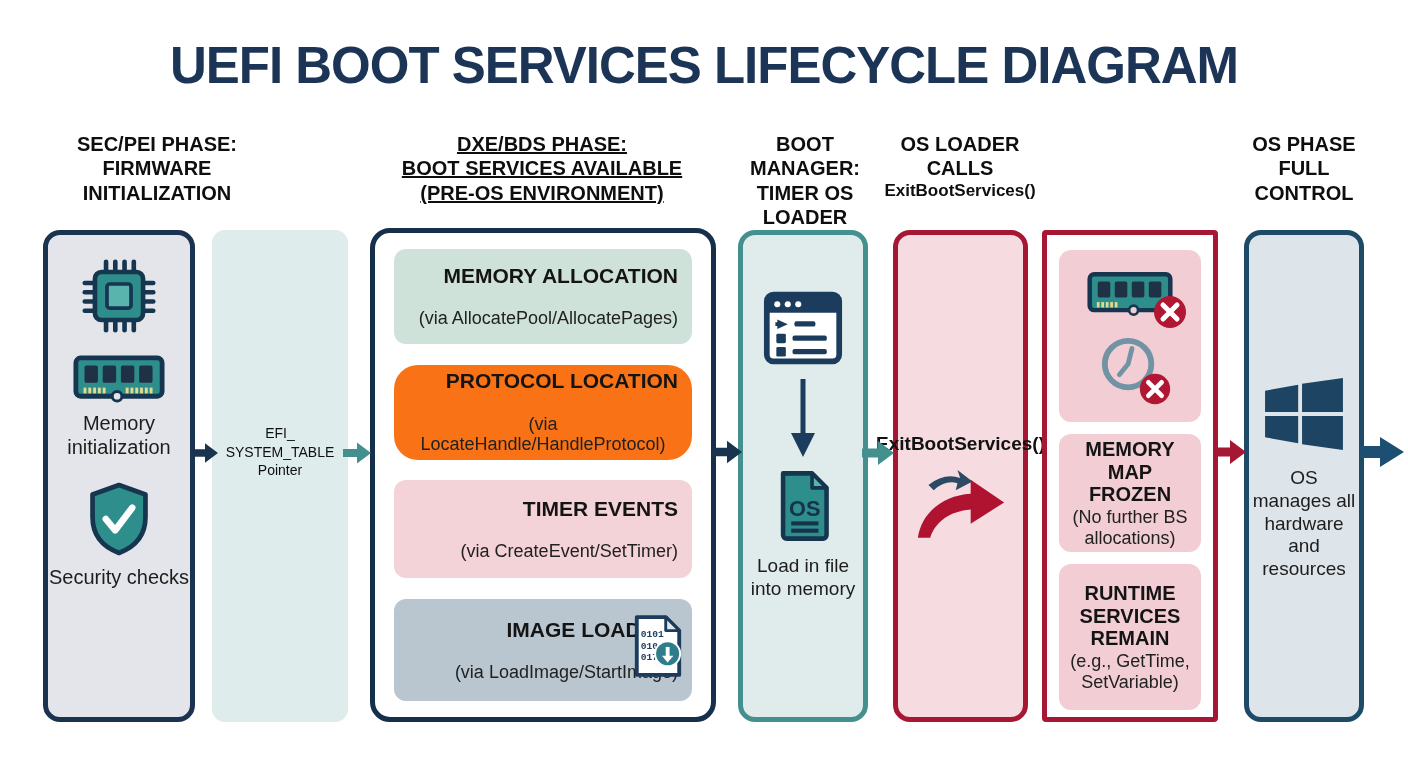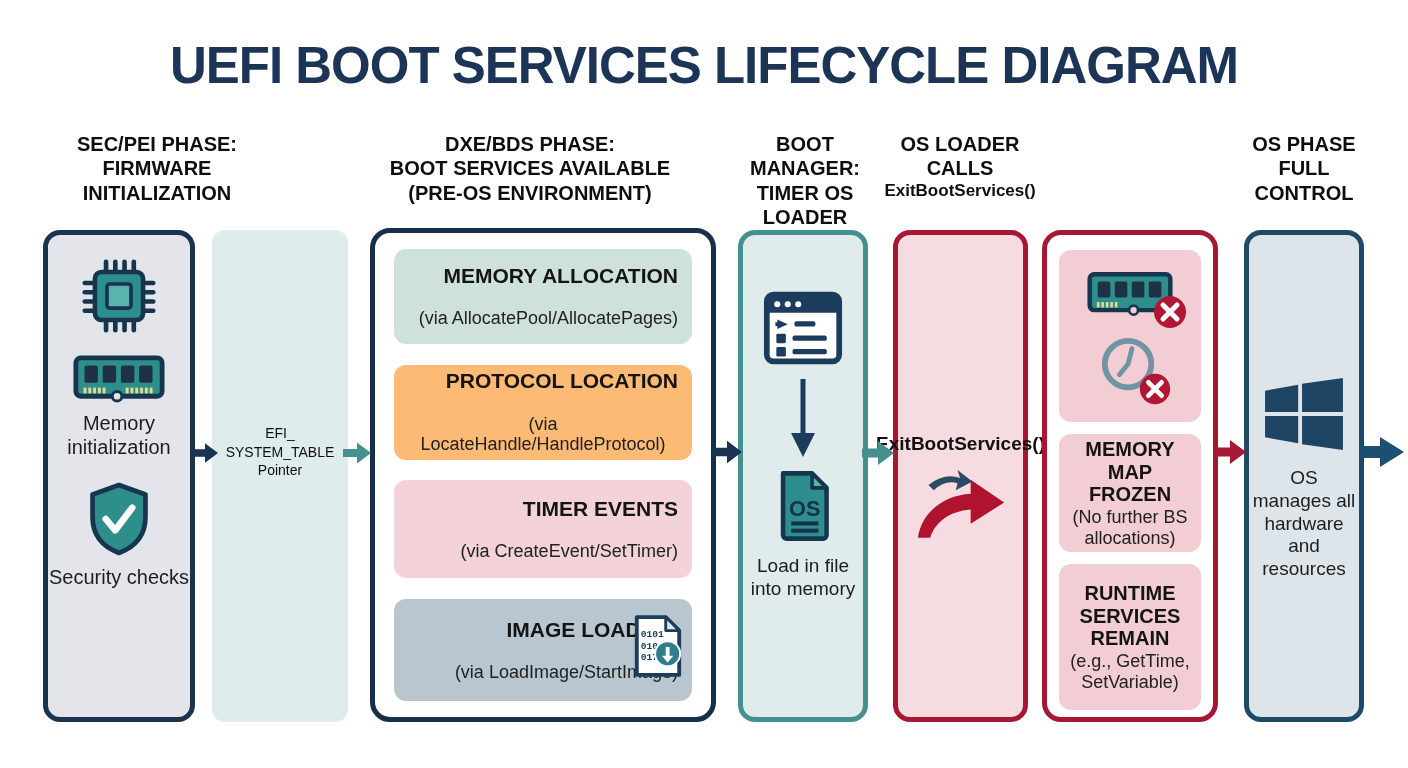--- a/index.html
+++ b/index.html
@@ -28,39 +28,39 @@
          padding-bottom:48px; }
   .efi div { font-weight:400; font-size:14px; color:#0f0f0f; line-height:1.35; text-align:center; }
 
   
   .dxe { left:370px; top:228px; width:346px; height:494px; background:#ffffff;
          border:5px solid #16304c; border-radius:20px;
          display:flex; flex-direction:column; justify-content:space-between; padding:16px 19px; }
   .dxe-box { border-radius:12px; display:flex; flex-direction:column; justify-content:center;
              align-items:flex-end; text-align:center; position:relative; padding:0 14px; }
   .bg-sage1 { background:#cfe2da; height:95px; }
-  .bg-sage2 { background:#fdba74; height:95px; }
+  .bg-sage2 { background:#f97316; height:95px;border-radius:24px; }
   .bg-pink  { background:#f4d3d8; height:98px; }
   .bg-grayblue { background:#b9c6d0; height:102px; }
   .box-title { font-weight:700; font-size:21px; color:#141414; line-height:1.15; }
   .box-sub { font-size:18px; color:#212121; margin-top:20px; line-height:1.15; }
   .dxe-file-icon { position:absolute; right:7px; top:14px; }
 
   
   .bm { left:738px; width:130px; background:#dfeceb; border:5px solid #43908e;
         display:flex; flex-direction:column; align-items:center; padding-top:54px; }
   .bm-caption { font-size:19px; color:#1d1d1d; text-align:center; line-height:1.2; margin-top:10px; }
 
   
   .osl { left:893px; width:135px; background:#f6dce1; border:5px solid #a51732;
          display:flex; flex-direction:column; justify-content:center; align-items:center; padding-top:24px; }
   .call-label { font-weight:700; font-size:19px; color:#111111; }
 
   
-  .after { left:1042px; width:176px; background:#ffffff; border:5px solid #a51732; border-radius:19px; }
+  .after { left:1042px; width:176px; background:#ffffff; border:5px solid #a51732; border-radius:4px; }
   .after-box { position:absolute; left:12px; right:12px; background:#f2ced4; border-radius:12px; }
   .after-icons { top:15px; height:172px; display:flex; flex-direction:column; align-items:center;
                  justify-content:center; gap:14px; }
   .after-b2 { top:199px; height:118px; display:flex; flex-direction:column; justify-content:center;
               align-items:center; text-align:center; padding:0 8px; }
   .after-b3 { top:329px; height:146px; display:flex; flex-direction:column; justify-content:center;
               align-items:center; text-align:center; padding:0 8px; }
   .after-title { font-weight:700; font-size:20px; color:#141414; line-height:1.12; }
   .after-sub { font-size:18px; color:#212121; line-height:1.12; margin-top:2px; }
 
@@ -80,21 +80,21 @@
 
 <div class="canvas">
 
   <div class="title">UEFI BOOT SERVICES LIFECYCLE DIAGRAM</div>
 
   <div class="col-header" style="left:17px;width:280px;">
     <div>SEC/PEI PHASE:</div>
     <div>FIRMWARE</div>
     <div>INITIALIZATION</div>
   </div>
-  <div class="col-header" style="left:348px;width:364px;">
+  <div class="col-header" style="left:360px;width:364px;text-decoration:underline;">
     <div>DXE/BDS PHASE:</div>
     <div>BOOT SERVICES AVAILABLE</div>
     <div>(PRE-OS ENVIRONMENT)</div>
   </div>
   <div class="col-header" style="left:733px;width:144px;">
     <div>BOOT</div>
     <div>MANAGER:</div>
     <div>TIMER OS</div>
     <div>LOADER</div>
   </div>

